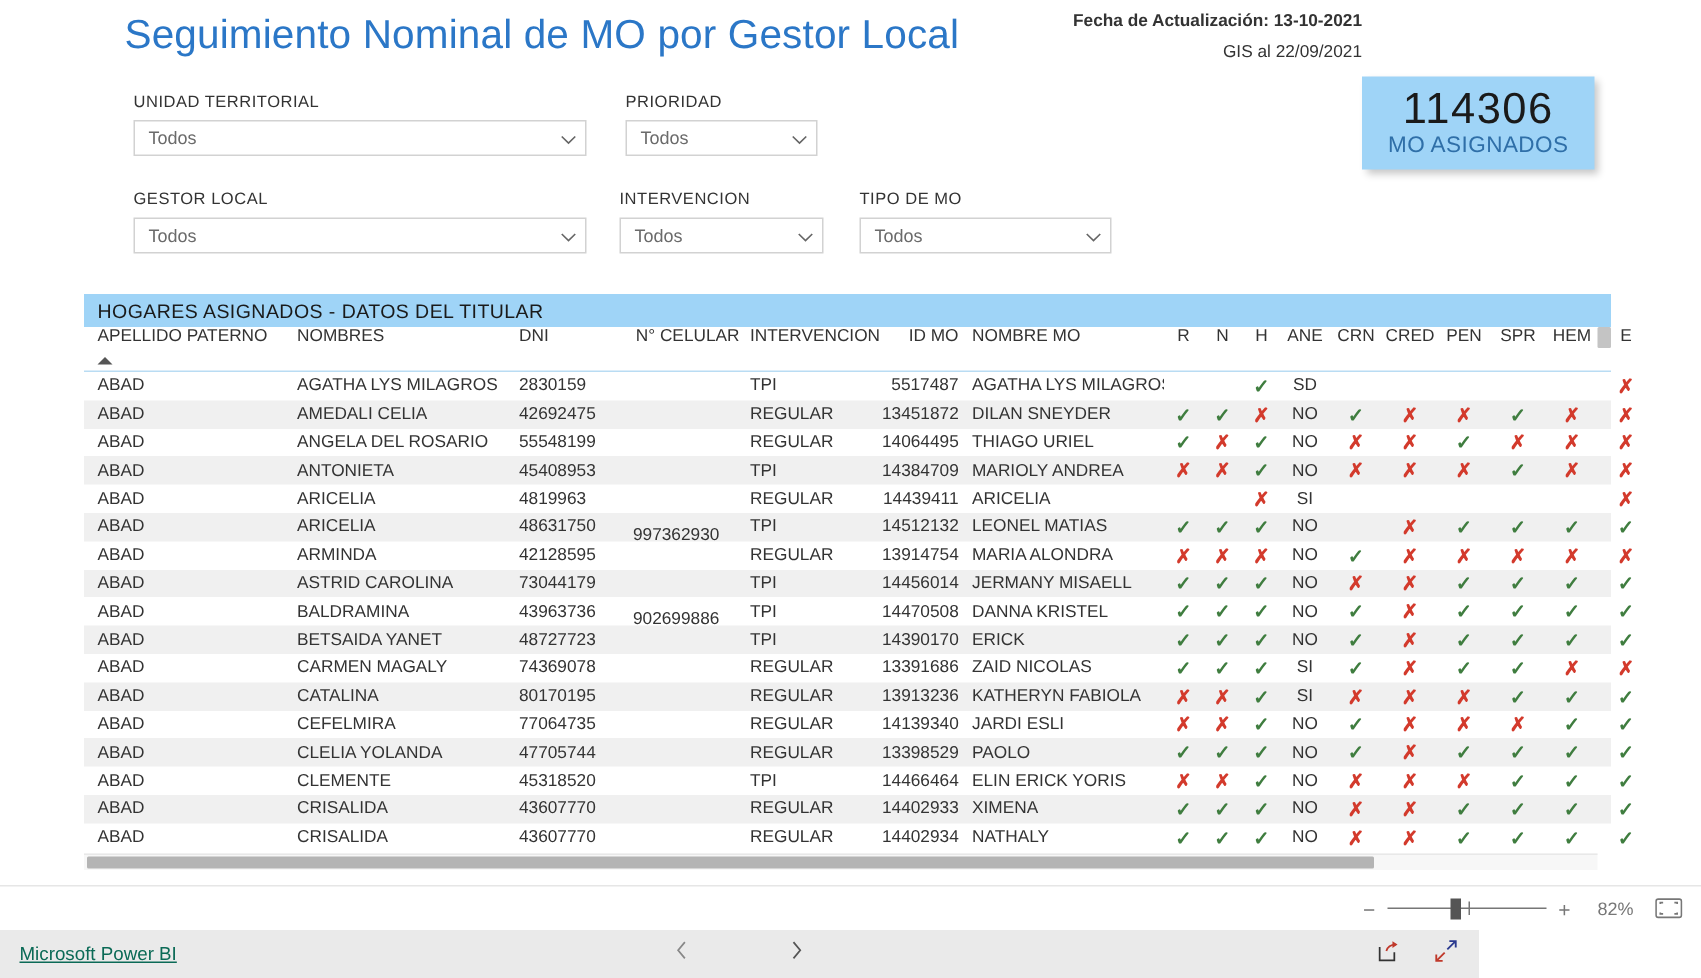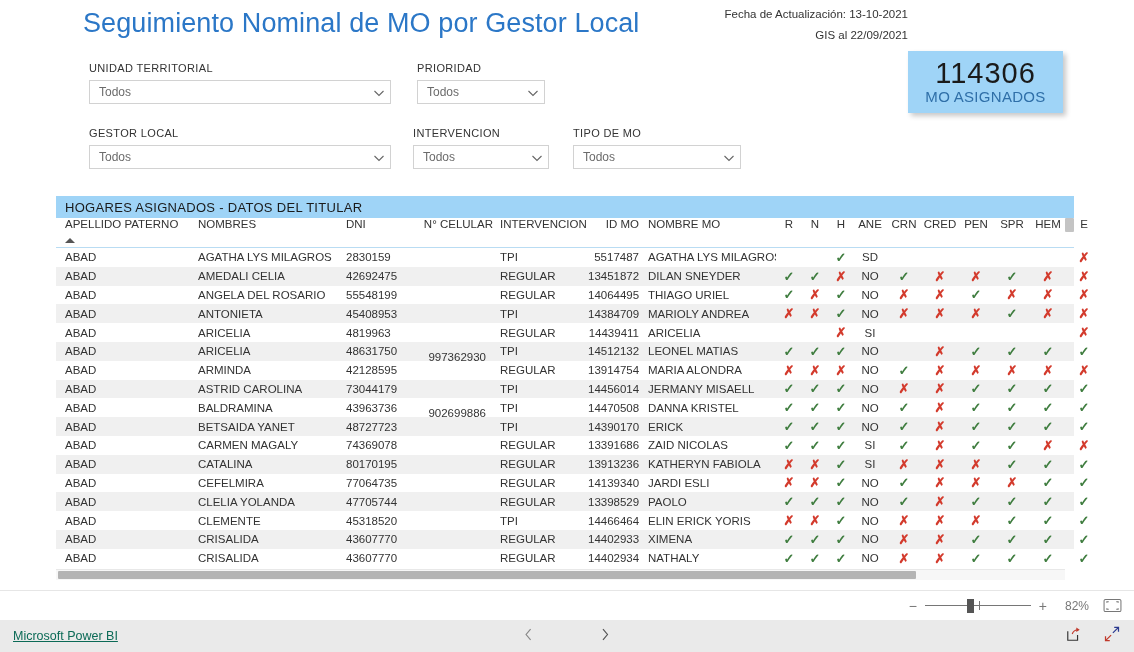--- a/index.html
+++ b/index.html
@@ -18,21 +18,21 @@
   
   .report-title {
     position: absolute; left: 83px; top: 8px;
     font-size: 27px; color: #2b77c7; font-weight: 400;
     letter-spacing: .1px; white-space: nowrap;
   }
   .meta-line {
     position: absolute; right: 74px;
     font-size: 11.5px; color: #333; white-space: nowrap; text-align: right;
   }
-  .meta-1 { top: 8px; }
+  .meta-1 { top: 8px; font-weight: bold; }
   .meta-2 { top: 29px; }
 
   
   .kpi-card {
     position: absolute; left: 908px; top: 51px;
     width: 155px; height: 62px;
     background: #9fd4f7;
     box-shadow: 3px 3px 5px rgba(0,0,0,.22);
     display: flex; flex-direction: column;
     align-items: center; justify-content: center;
@@ -94,21 +94,21 @@
   }
   .grid-body { position: relative; }
   .row { display: flex; height: 18.8px; align-items: center; font-size: 11.5px; color: #333; }
   .row.alt { background: #f0f0f0; }
   .cell { white-space: nowrap; overflow: hidden; flex: 0 0 auto; }
 
   
   .c-ap   { width: 142px; padding-left: 9px; }
   .c-nom  { width: 148px; }
   .c-dni  { width: 76px; }
-  .c-cel  { width: 78px; text-align: right; padding-right: 14px; margin-top: 48px; }
+  .c-cel  { width: 78px; text-align: left; padding-right: 14px; margin-top: 48px; }
   .c-int  { width: 88px; }
   .c-idmo { width: 60px; text-align: right; padding-right: 9px; }
   .c-nmo  { width: 128px; }
   .c-rnh  { width: 26px; text-align: center; }
   .c-ane  { width: 32px; text-align: center; }
   .c-mk   { width: 36px; text-align: center; }
 
   .hd-ap   { width: 142px; padding-left: 9px; }
   .hd-nom  { width: 148px; }
   .hd-dni  { width: 76px; }
@@ -156,21 +156,21 @@
   .slider-tick {
     position: absolute; left: 54px; top: 2px; width: 1.5px; height: 9px; background: #767676;
   }
   .slider-thumb {
     position: absolute; left: 42px; top: 0px; width: 7px; height: 14px; background: #555;
   }
   .zoom-pct { font-size: 12px; color: #777; width: 34px; text-align: right; }
   .fit-btn { width: 19px; height: 15px; cursor: pointer; margin-left: 6px; }
 
   .footer {
-    position: absolute; left: 0; top: 620px; width: 1134px; height: 32px;
+    position: absolute; left: 0; top: 620px; width: 986px; height: 32px;
     background: #eaeaea; display: flex; align-items: center;
   }
   .pbi-link {
     position: absolute; left: 13px; font-size: 12.5px; color: #0b6a56;
     text-decoration: underline; cursor: pointer; white-space: nowrap;
   }
   .pager {
     position: absolute; left: 50%; transform: translateX(-50%);
     display: flex; align-items: center; gap: 16px;
   }

